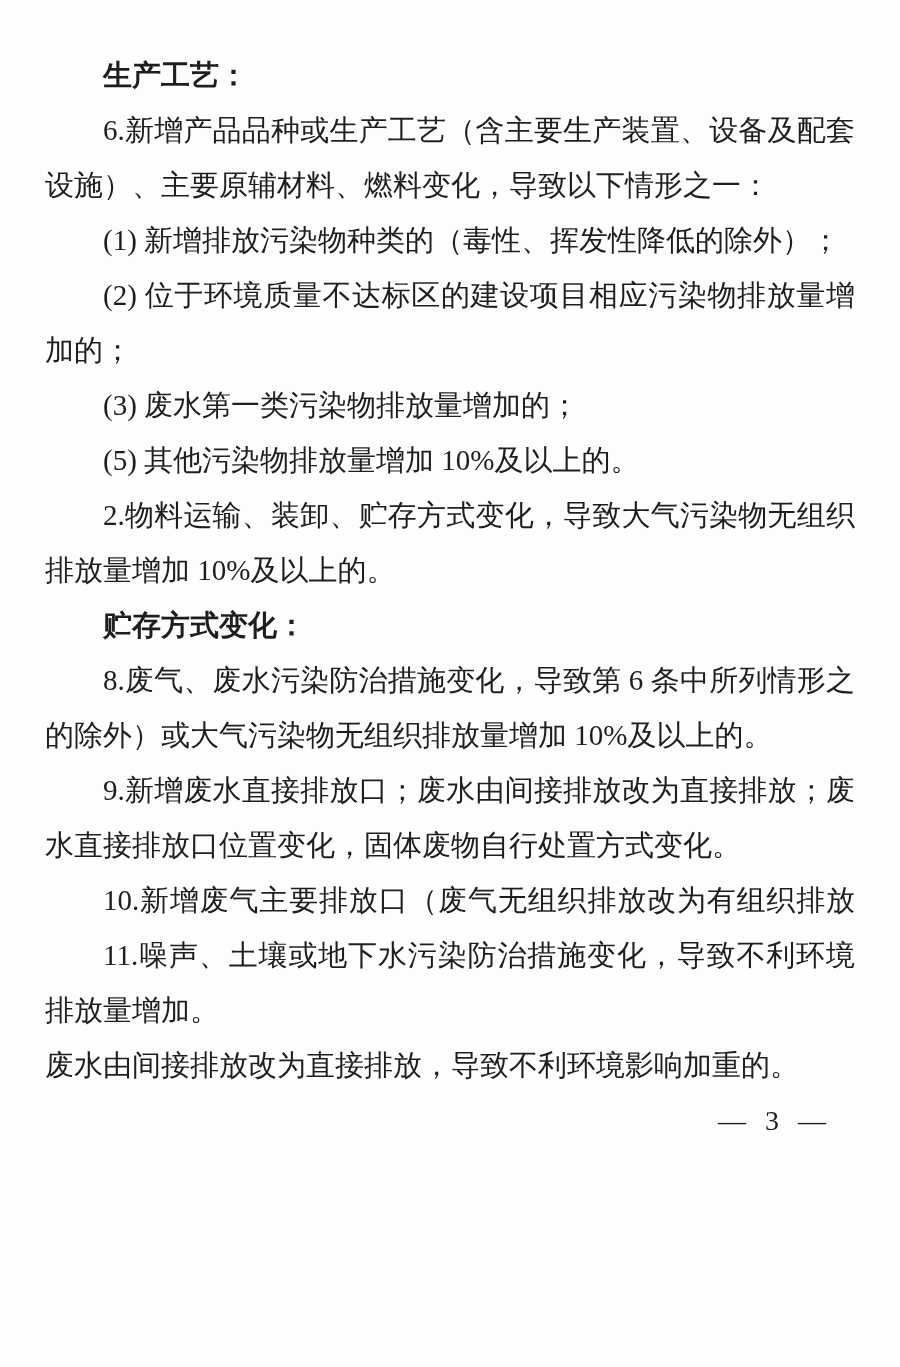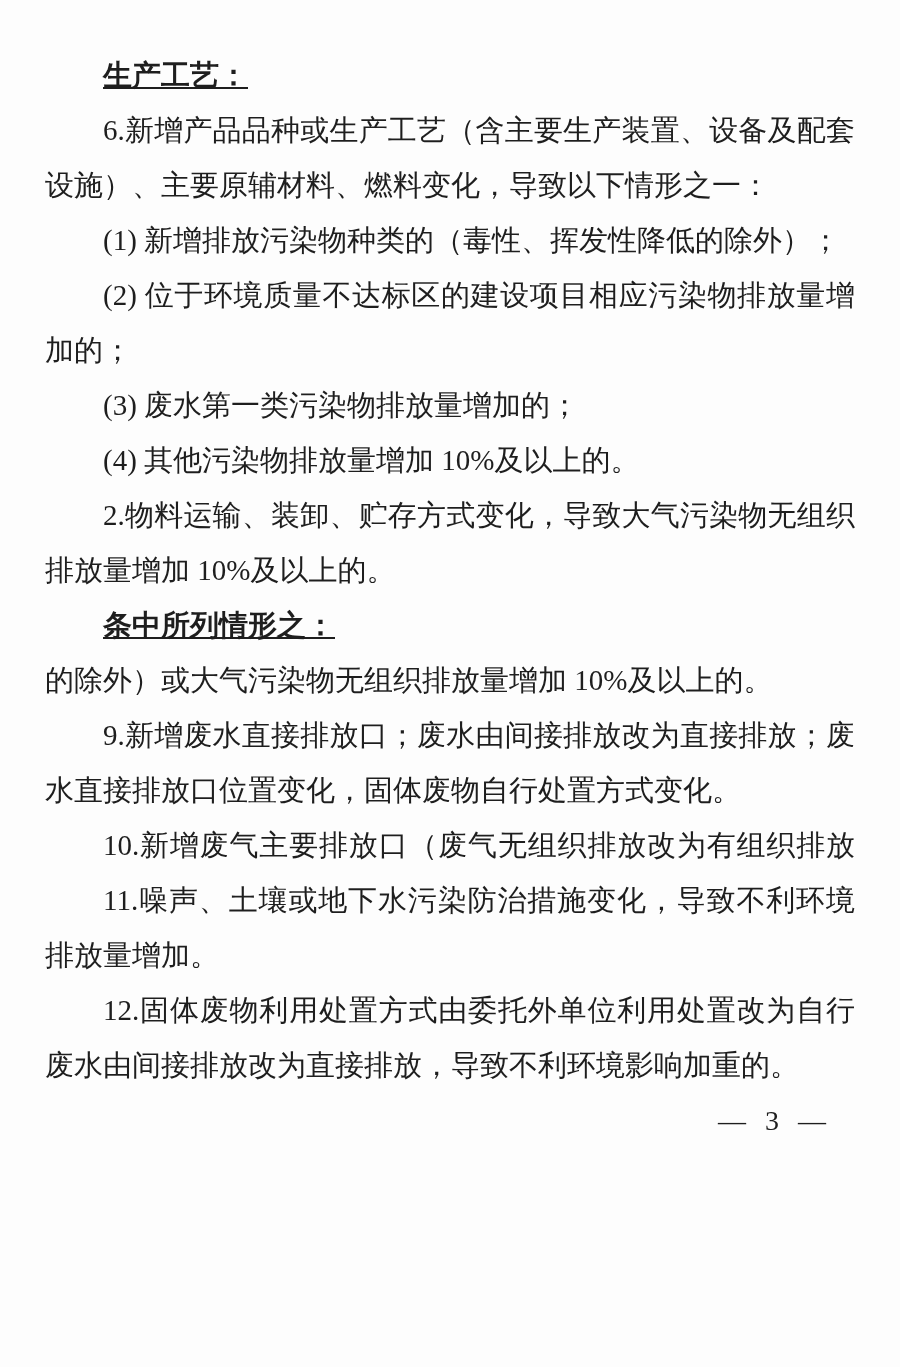--- a/index.html
+++ b/index.html
@@ -36,21 +36,20 @@
     white-space: normal;
     text-align: justify;
     text-align-last: justify;
     text-justify: inter-character;
   }
   .line.indent {
     text-indent: 2em;
   }
   .line.bold {
     font-weight: 700;
-    text-decoration: underline;
   }
   .footer {
     height: 55px;
     line-height: 55px;
     text-align: right;
     padding-right: 23px;
     font-size: 28px;
   }
   .pagenum {
     letter-spacing: 6px;
@@ -62,29 +61,29 @@
 
 <div class="page" style="color: rgb(30, 30, 30);">
   <main class="content" id="doc-lines">
       <div class="line indent bold">生产工艺：</div>
       <div class="line indent jfull">6.新增产品品种或生产工艺（含主要生产装置、设备及配套</div>
       <div class="line">设施）、主要原辅材料、燃料变化，导致以下情形之一：</div>
       <div class="line indent">(1) 新增排放污染物种类的（毒性、挥发性降低的除外）；</div>
       <div class="line indent jfull">(2) 位于环境质量不达标区的建设项目相应污染物排放量增</div>
       <div class="line">加的；</div>
       <div class="line indent">(3) 废水第一类污染物排放量增加的；</div>
-      <div class="line indent">(4) 其他污染物排放量增加 10%及以上的。</div>
+      <div class="line indent">(5) 其他污染物排放量增加 10%及以上的。</div>
       <div class="line indent jfull">2.物料运输、装卸、贮存方式变化，导致大气污染物无组织</div>
       <div class="line">排放量增加 10%及以上的。</div>
-      <div class="line indent bold">条中所列情形之：</div>
+      <div class="line indent bold">贮存方式变化：</div>
+      <div class="line indent jfull">8.废气、废水污染防治措施变化，导致第 6 条中所列情形之</div>
       <div class="line">的除外）或大气污染物无组织排放量增加 10%及以上的。</div>
       <div class="line indent jfull">9.新增废水直接排放口；废水由间接排放改为直接排放；废</div>
       <div class="line">水直接排放口位置变化，固体废物自行处置方式变化。</div>
       <div class="line indent jfull">10.新增废气主要排放口（废气无组织排放改为有组织排放</div>
       <div class="line indent jfull">11.噪声、土壤或地下水污染防治措施变化，导致不利环境</div>
       <div class="line">排放量增加。</div>
-      <div class="line indent jfull">12.固体废物利用处置方式由委托外单位利用处置改为自行</div>
       <div class="line">废水由间接排放改为直接排放，导致不利环境影响加重的。</div>
     </main>
   <div class="footer">
     <span class="pagenum">— 3 —</span>
   </div>
 </div>
 
 </body></html>

